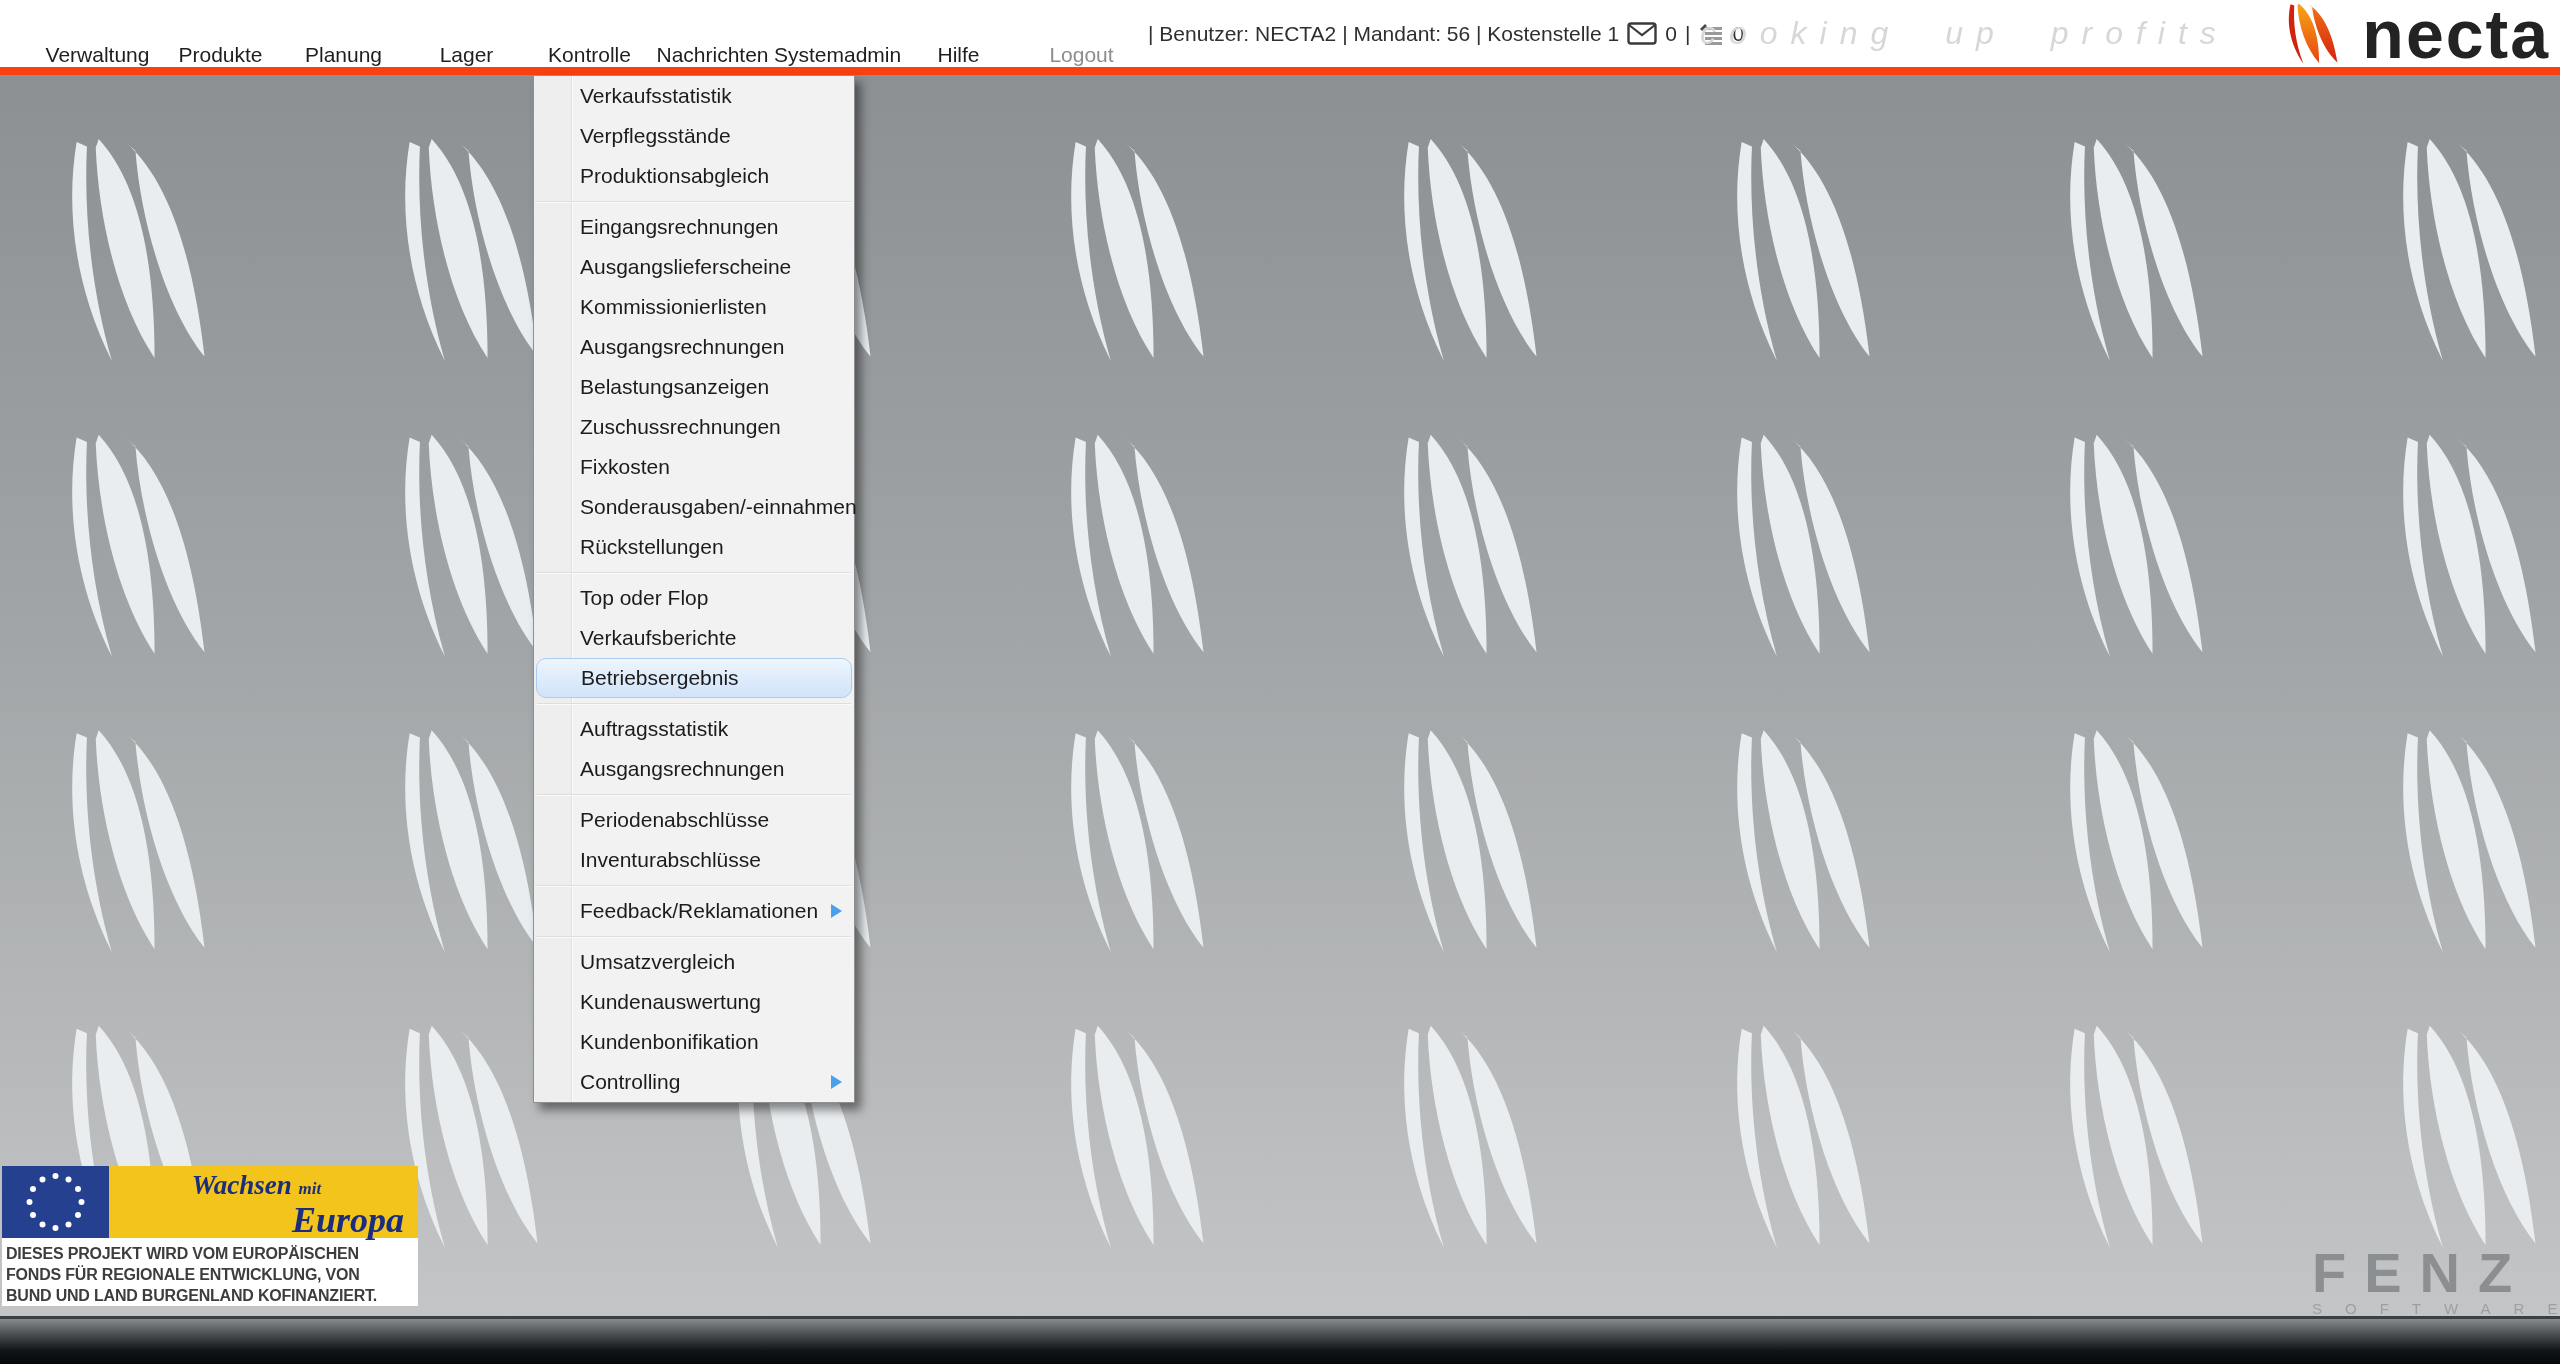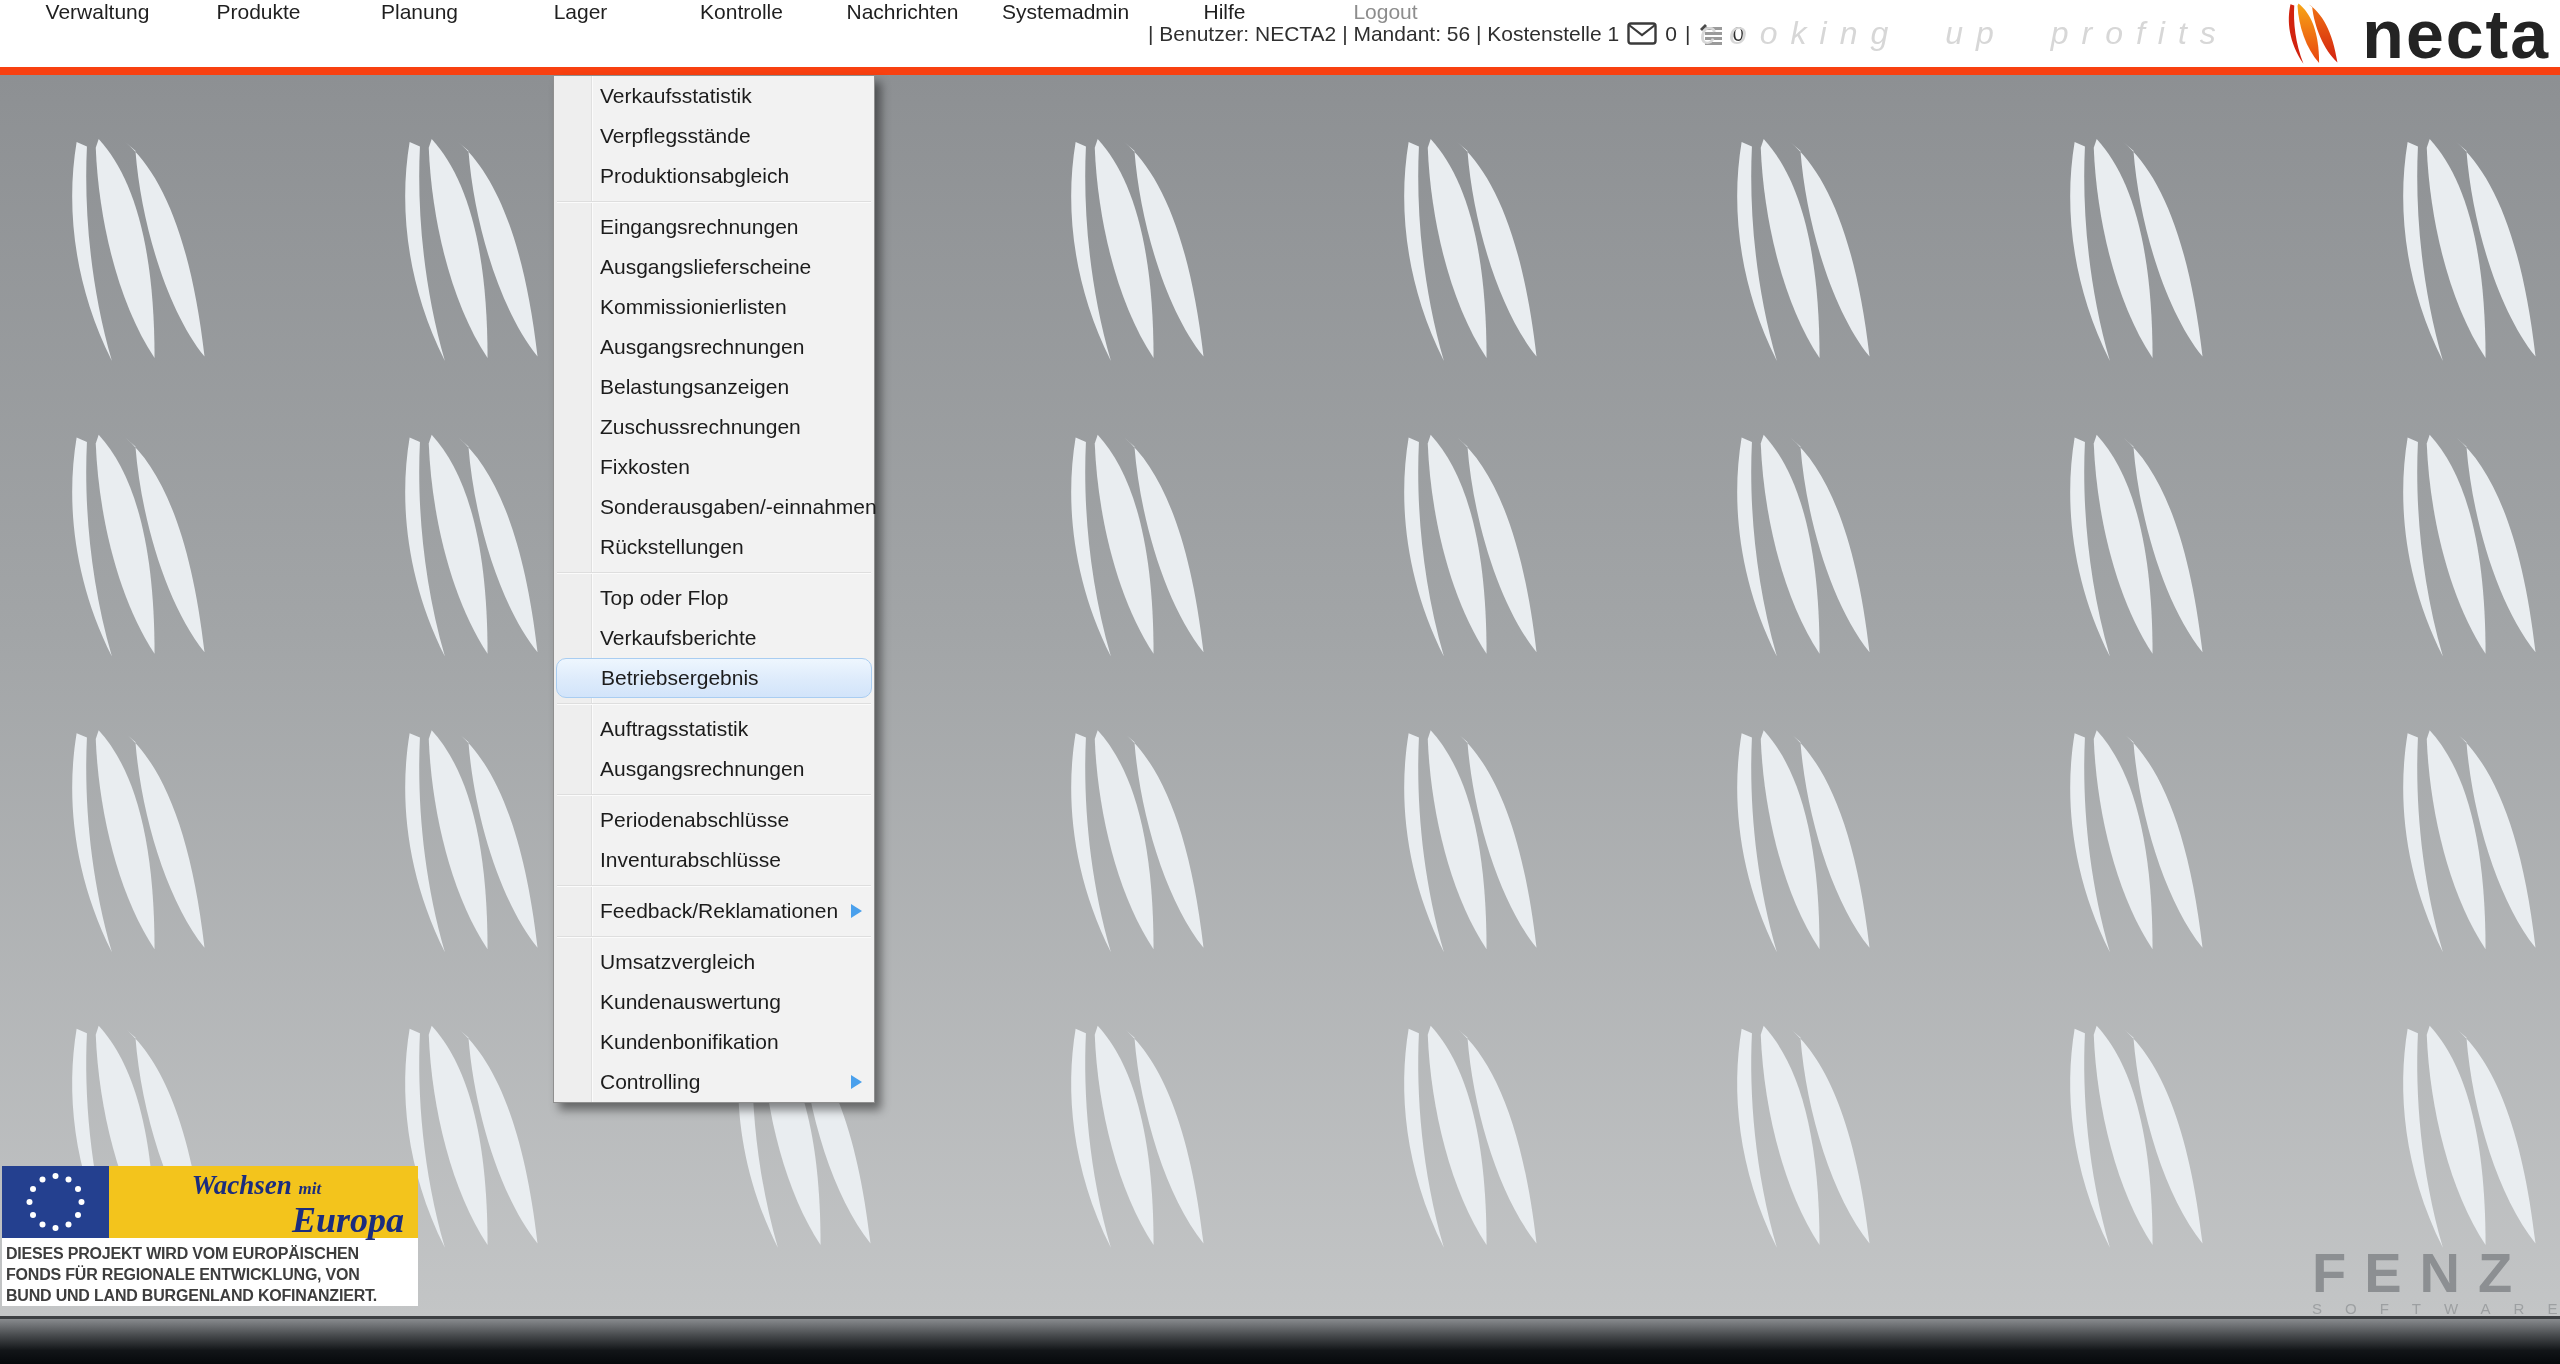--- a/index.html
+++ b/index.html
@@ -6,21 +6,21 @@
   html,body { width:2560px; height:1364px; overflow:hidden;
               font-family:"Liberation Sans", sans-serif; background:#8d9093; }
   .stage { position:absolute; inset:0; width:2560px; height:1364px; }
 
   
   .topbar { position:absolute; left:0; top:0; width:2560px; height:67px;
             background:#ffffff; z-index:30; }
   .accentbar { position:absolute; left:0; top:67px; width:2560px; height:8px;
                background:#f84010; z-index:31; }
   .mainnav { position:absolute; left:36px; top:0; height:67px; display:flex;
-             align-items:flex-start;gap:38px; }
+             align-items:flex-end; }
   .nav-item { width:123px; text-align:center; font-size:21px; color:#1f1f1f;
               cursor:pointer; white-space:nowrap; }
   .nav-item.muted { color:#8d8d8d; }
   .userinfo { position:absolute; left:1148px; top:0; height:67px; display:flex;
               align-items:center; gap:8px; font-size:21px; color:#2f2f2f;
               white-space:nowrap; }
   .userinfo .icon { display:inline-flex; align-items:center; cursor:pointer; }
   .tagline { position:absolute; left:1700px; top:0; height:67px; display:flex;
              align-items:center; font-size:32px; font-style:italic; color:#d7d7d7;
              letter-spacing:13px; word-spacing:22px; white-space:nowrap; }
@@ -31,21 +31,21 @@
 
   
   .desktop { position:absolute; left:0; top:75px; width:2560px; height:1241px;
              background:linear-gradient(180deg,#8d9093 0%,#a2a5a7 45%,#c3c5c6 100%);
              overflow:hidden; }
   .desktop svg.tiles { position:absolute; inset:0; }
 
   
   .menu { position:absolute; left:533px; top:75px; width:322px;
           background:#f2f2f2; border:1px solid #8f8f8f;
-          box-shadow:6px 7px 9px rgba(0,0,0,0.45); z-index:40; padding:0;margin-left:20px; }
+          box-shadow:6px 7px 9px rgba(0,0,0,0.45); z-index:40; padding:0; }
   .menu .gutter { position:absolute; left:0; top:0; bottom:0; width:38px;
                   background:#eeeeee; border-right:1px solid #e0e0e0;
                   box-shadow:1px 0 0 #fbfbfb; }
   .menu-item { position:relative; z-index:1; height:40px; line-height:40px;
                padding-left:46px; font-size:21px; color:#1c1c1c; cursor:pointer;
                white-space:nowrap; }
   .menu-item.hl { margin:0 2px; height:40px; line-height:38px; padding-left:44px;
                   background:linear-gradient(180deg,#eef6fe 0%,#ddebfb 55%,#d2e4fa 100%);
                   border:1px solid #a9cdf1; border-radius:10px; }
   .menu-sep { position:relative; z-index:1; height:0; margin:5px 3px 4px 3px;

